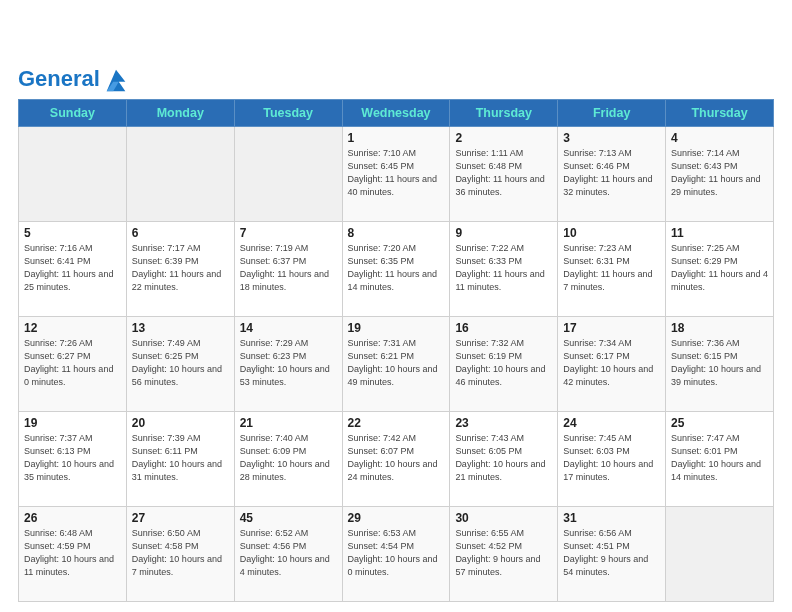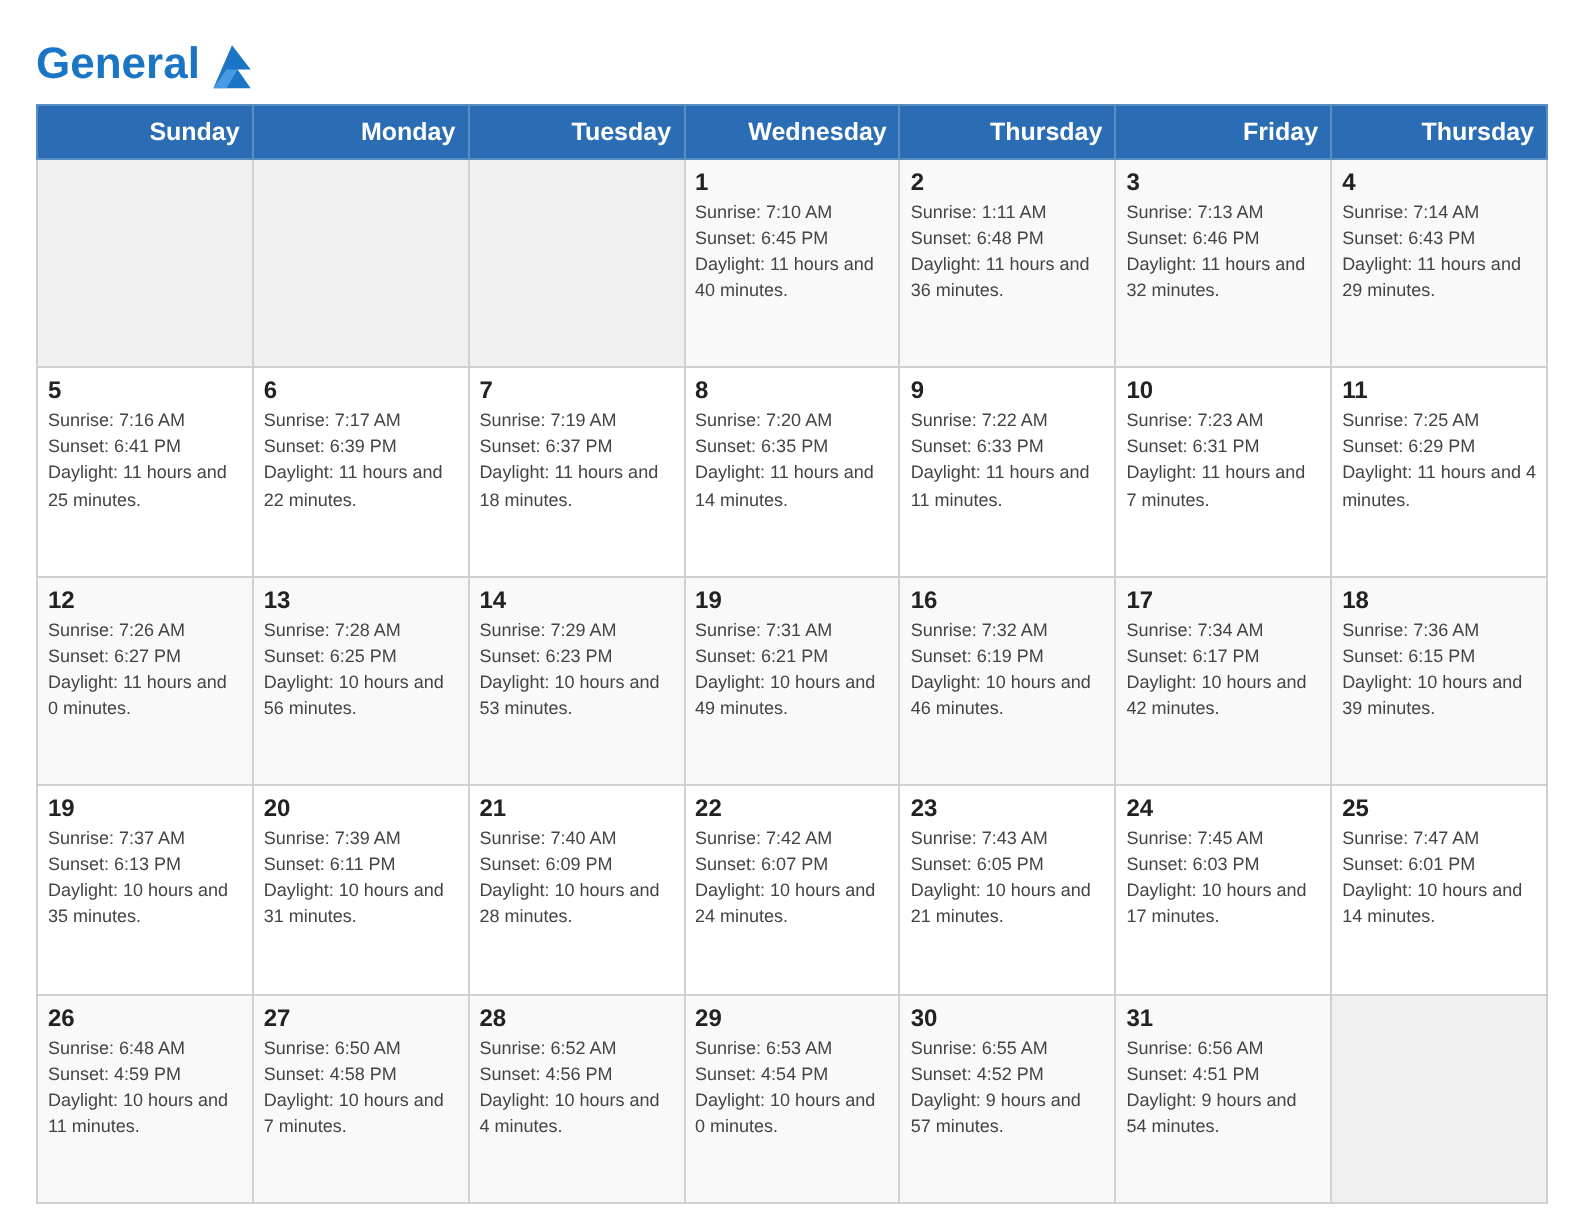--- a/index.html
+++ b/index.html
@@ -19,20 +19,21 @@
     }
     .header {
       display: flex;
       justify-content: space-between;
       align-items: flex-start;
       margin-bottom: 10px;
     }
     .logo {
       display: flex;
       align-items: flex-start;
+      margin-top: 47px;
     }
     .logo-text {
       font-size: 22px;
       font-weight: bold;
       color: #333;
       line-height: 1.1;
     }
     .logo-text span {
       color: #1a75c4;
     }
@@ -57,24 +58,24 @@
     }
     .calendar {
       flex: 1;
       border: 1px solid #ccc;
       border-collapse: collapse;
       width: 100%;
       table-layout: fixed;
     }
     .calendar th {
       background-color: #2a6db5;
-      color: #ffffff;
+      color: #5eead4;
       font-size: 12.5px;
       font-weight: bold;
-      text-align: right;
+      text-align: center;
       padding: 6px 6px;
       border: 1px solid #5a8fc5;
     }
     .calendar td {
       vertical-align: top;
       border: 1px solid #d0d0d0;
       padding: 4px 5px;
       height: 82px;
       font-size: 9.5px;
       color: #333;
@@ -227,21 +228,21 @@
         <tr>
           <td>
             <span class="day-number">12</span>
             <div class="day-info">Sunrise: 7:26 AM
 Sunset: 6:27 PM
 Daylight: 11 hours
 and 0 minutes.</div>
           </td>
           <td>
             <span class="day-number">13</span>
-            <div class="day-info">Sunrise: 7:28 AM
+            <div class="day-info">Sunrise: 7:49 AM
 Sunset: 6:25 PM
 Daylight: 10 hours
 and 56 minutes.</div>
           </td>
           <td>
             <span class="day-number">14</span>
             <div class="day-info">Sunrise: 7:29 AM
 Sunset: 6:23 PM
 Daylight: 10 hours
 and 53 minutes.</div>
@@ -335,21 +336,21 @@
 and 11 minutes.</div>
           </td>
           <td>
             <span class="day-number">27</span>
             <div class="day-info">Sunrise: 6:50 AM
 Sunset: 4:58 PM
 Daylight: 10 hours
 and 7 minutes.</div>
           </td>
           <td>
-            <span class="day-number">28</span>
+            <span class="day-number">45</span>
             <div class="day-info">Sunrise: 6:52 AM
 Sunset: 4:56 PM
 Daylight: 10 hours
 and 4 minutes.</div>
           </td>
           <td>
             <span class="day-number">29</span>
             <div class="day-info">Sunrise: 6:53 AM
 Sunset: 4:54 PM
 Daylight: 10 hours

